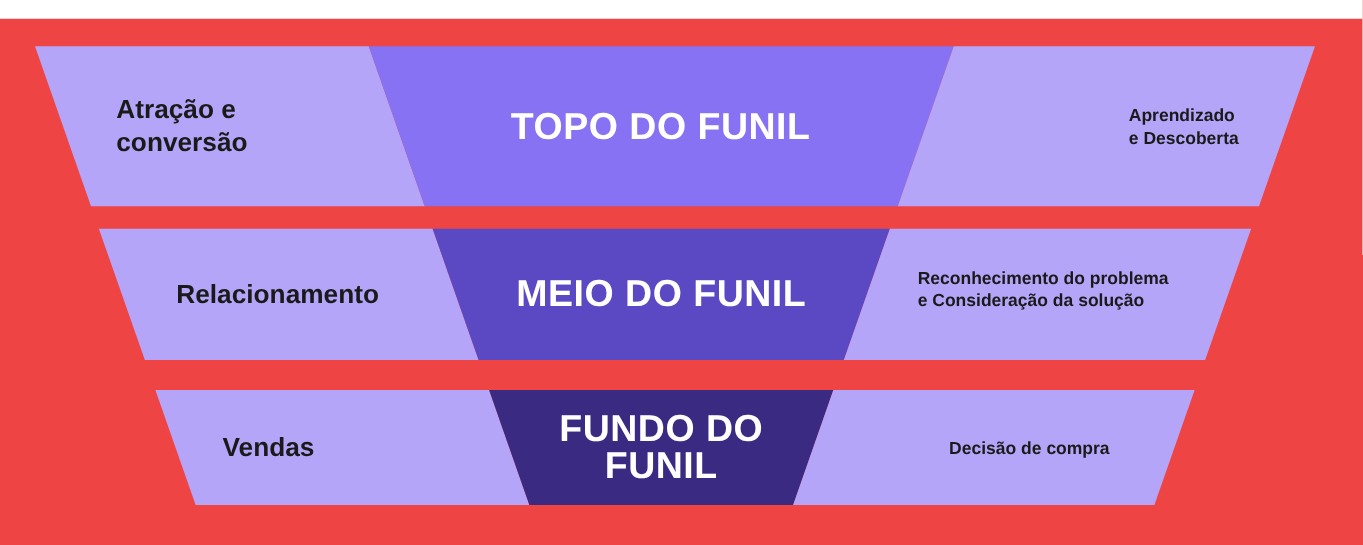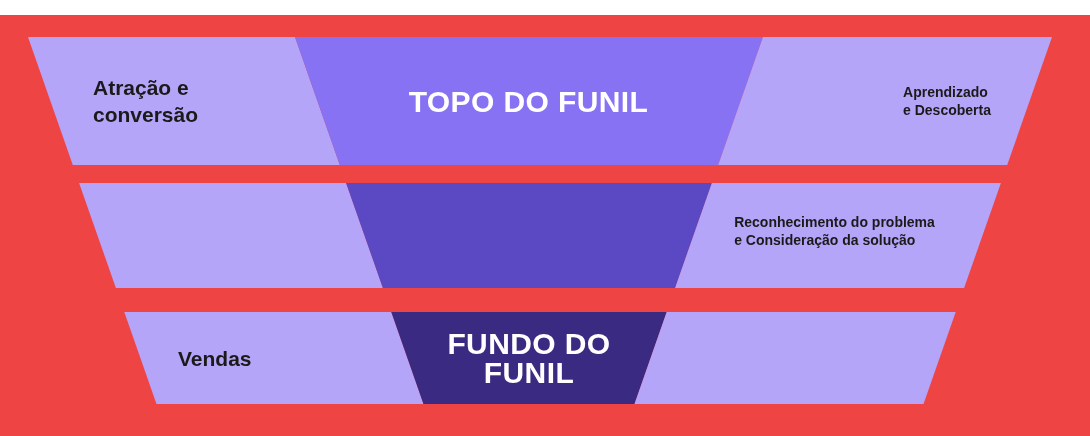--- a/index.html
+++ b/index.html
@@ -77,20 +77,23 @@
     <polygon points="391.3,297 666.7,297 634.5,389 423.5,389" fill="#3a2a82"></polygon>
     <polygon points="666.7,297 955.7,297 923.5,389 634.5,389" fill="#b5a5f9"></polygon>
   </svg>
 
   <div class="label left-col r1-left">Atração e
 conversão</div>
   <div class="label center-col r1-center">TOPO DO FUNIL</div>
   <div class="label right-col r1-right">Aprendizado
 e Descoberta</div>
 
+  <div class="label left-col r2-left">Relacionamento</div>
+  <div class="label center-col r2-center">MEIO DO FUNIL</div>
   <div class="label right-col r2-right">Reconhecimento do problema
 e Consideração da solução</div>
 
   <div class="label left-col r3-left">Vendas</div>
   <div class="label center-col r3-center">FUNDO DO
 FUNIL</div>
+  <div class="label right-col r3-right">Decisão de compra</div>
 
 </div>
 
 </body></html>

